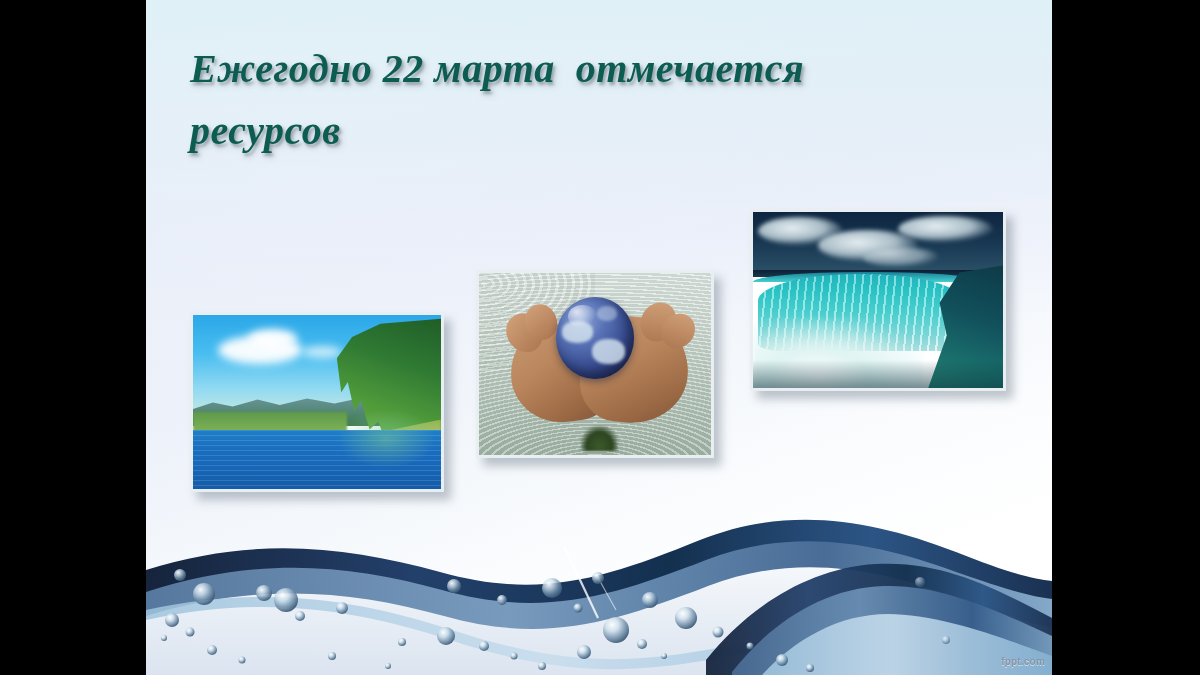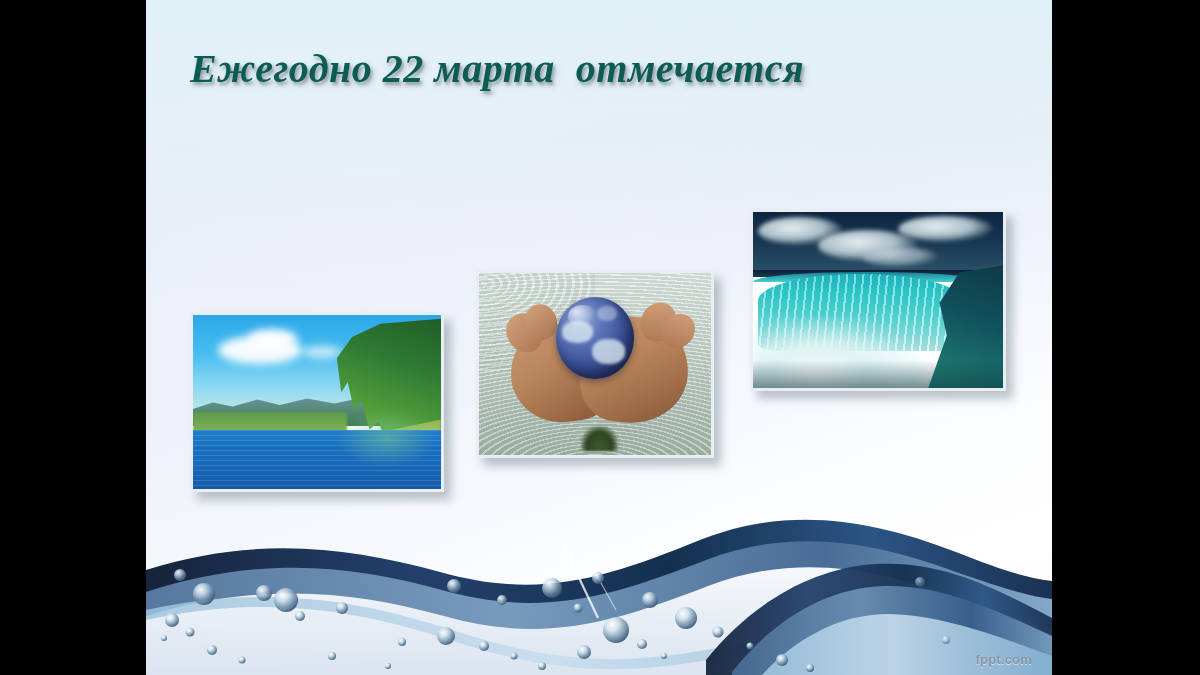--- a/index.html
+++ b/index.html
@@ -270,43 +270,44 @@
 
   
   #wave-graphic {
     position:absolute; left:0; bottom:0; width:906px; height:215px;
     z-index: 15;
   }
   #wave-graphic svg { display:block; width:100%; height:100%; }
 
   #fppt-watermark {
     position:absolute;
-    right: 20px;
+    right: 7px;
     bottom: 8px;
     z-index: 40;
     font-family: "Liberation Sans", sans-serif;
-    font-size: 13px;
+    font-size: 10px;
     font-weight: 700;
     letter-spacing: 0.2px;
     color: #8694a6;
     text-shadow: 0 1px 0 rgba(255,255,255,0.6);
     opacity: 0.95;
   }
 </style>
 </head>
 <body>
 
 <div id="slide-viewer">
 
   <div id="slide-canvas">
 
     <div id="bg-sheen"></div>
 
     <div id="title-block">
       <div class="title-line">Ежегодно 22 марта  отмечается</div>
+      <div class="title-line">ресурсов</div>
     </div>
 
     <div class="photo" id="photo-lake">
       <div class="inner">
         <div class="lake-sky"></div>
         <div class="lake-cloud" style="left:10%; top:12%; width:34%; height:16%;"></div>
         <div class="lake-cloud" style="left:22%; top:8%;  width:20%; height:11%;"></div>
         <div class="lake-cloud" style="left:44%; top:18%; width:16%; height:7%; opacity:0.7;"></div>
         <div class="lake-mtn"></div>
         <div class="lake-bank"></div>

